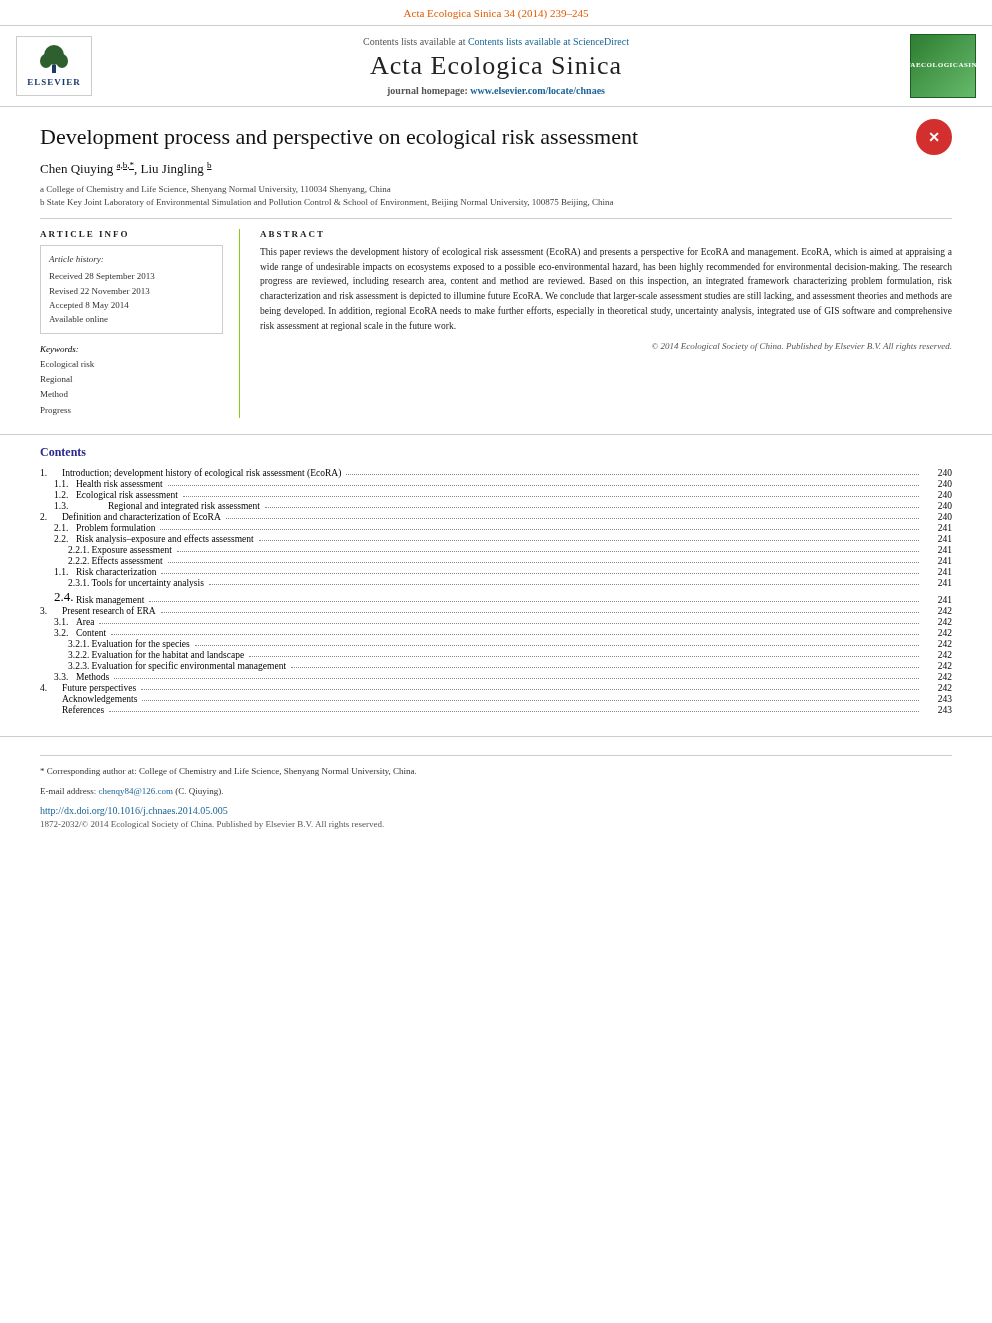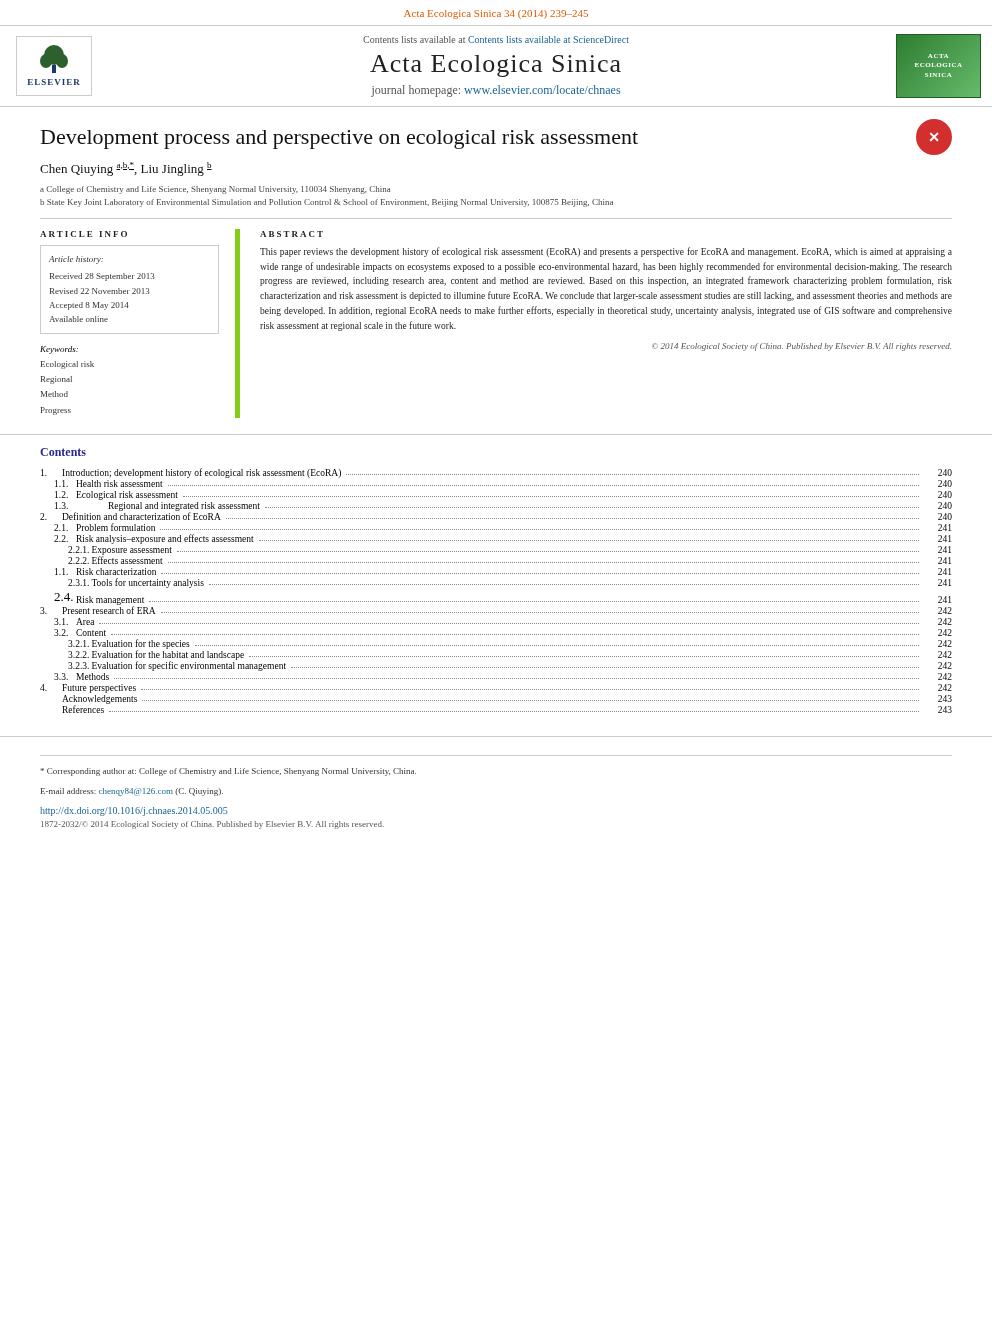--- a/index.html
+++ b/index.html
@@ -51,38 +51,39 @@
     }
     .journal-header .center .journal-title {
       font-size: 26px;
       font-weight: normal;
       font-family: 'Times New Roman', serif;
       letter-spacing: 1px;
       color: #222;
       margin-bottom: 4px;
     }
     .journal-header .center .homepage-line {
-      font-size: 12px;
+      font-size: 10px;
       color: #555;
+      font-weight: bold;
     }
     .journal-header .center .homepage-line a {
       color: #1a6496;
       text-decoration: none;
     }
     .journal-header .right-logo {
       width: 80px;
       flex-shrink: 0;
       text-align: right;
     }
     .right-logo-box {
-      width: 85px;
+      width: 66px;
       height: 64px;
       background: linear-gradient(135deg, #2e7d32, #66bb6a);
       display: inline-flex;
-      flex-direction: column;
+      flex-direction: row;
       align-items: center;
       justify-content: center;
       color: white;
       font-size: 7px;
       font-weight: bold;
       letter-spacing: 0.5px;
       text-align: center;
       line-height: 1.3;
       border: 1px solid #1b5e20;
     }
@@ -152,21 +153,21 @@
       margin: 8px 0;
     }
     .two-col {
       display: flex;
       gap: 20px;
       margin-top: 10px;
     }
     .article-info {
       width: 200px;
       flex-shrink: 0;
-      border-right: 5px solid #84cc16;
+      border-right: 1px solid #84cc16;
       padding-right: 16px;
     }
     .info-section-title {
       font-size: 9px;
       font-weight: bold;
       letter-spacing: 2px;
       text-transform: uppercase;
       color: #222;
       margin-bottom: 6px;
     }

